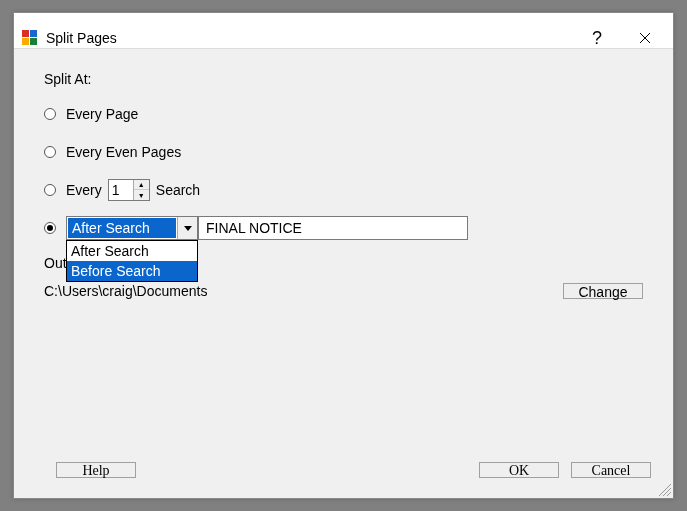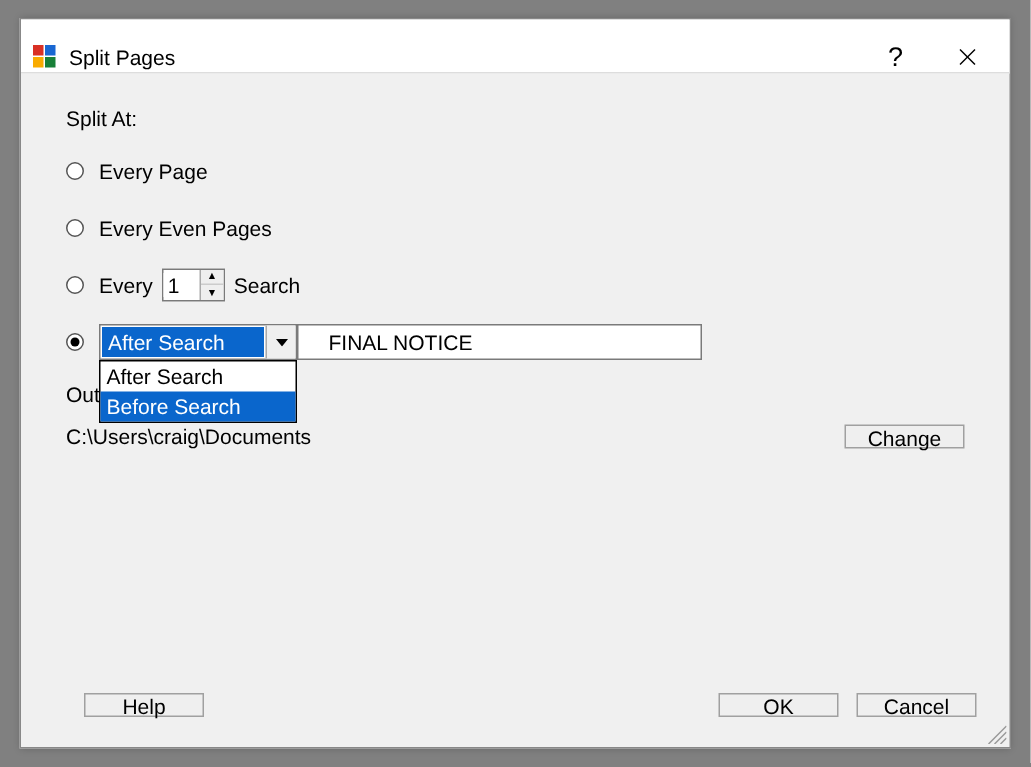--- a/index.html
+++ b/index.html
@@ -158,21 +158,21 @@
   }
   .dropdown .opt.hover {
     background: #0a66cc;
     color: #fff;
   }
   .textfield {
     width: 270px;
     height: 24px;
     border: 1px solid #7a7a7a;
     background: #fff;
-    padding: 2px 20px;
+    padding: 2px 7px;
     font-size: 14px;
     font-family: inherit;
     outline: none;
   }
   .outlabel {
     margin-top: 14px;
     margin-bottom: 12px;
   }
   .path-row {
     display: flex;
@@ -192,21 +192,21 @@
   }
   .footer {
     position: absolute;
     left: 30px;
     right: 22px;
     bottom: 20px;
     display: flex;
     align-items: center;
   }
   .footer .spacer { flex: 1; }
-  .footer .btn { margin-left: 12px; }
+  .footer .btn { margin-left: 12px; font-family: Liberation Serif, serif; }
   .resize-grip {
     position: absolute;
     right: 2px;
     bottom: 2px;
     width: 16px;
     height: 16px;
   }
 </style>
 </head>
 <body>

